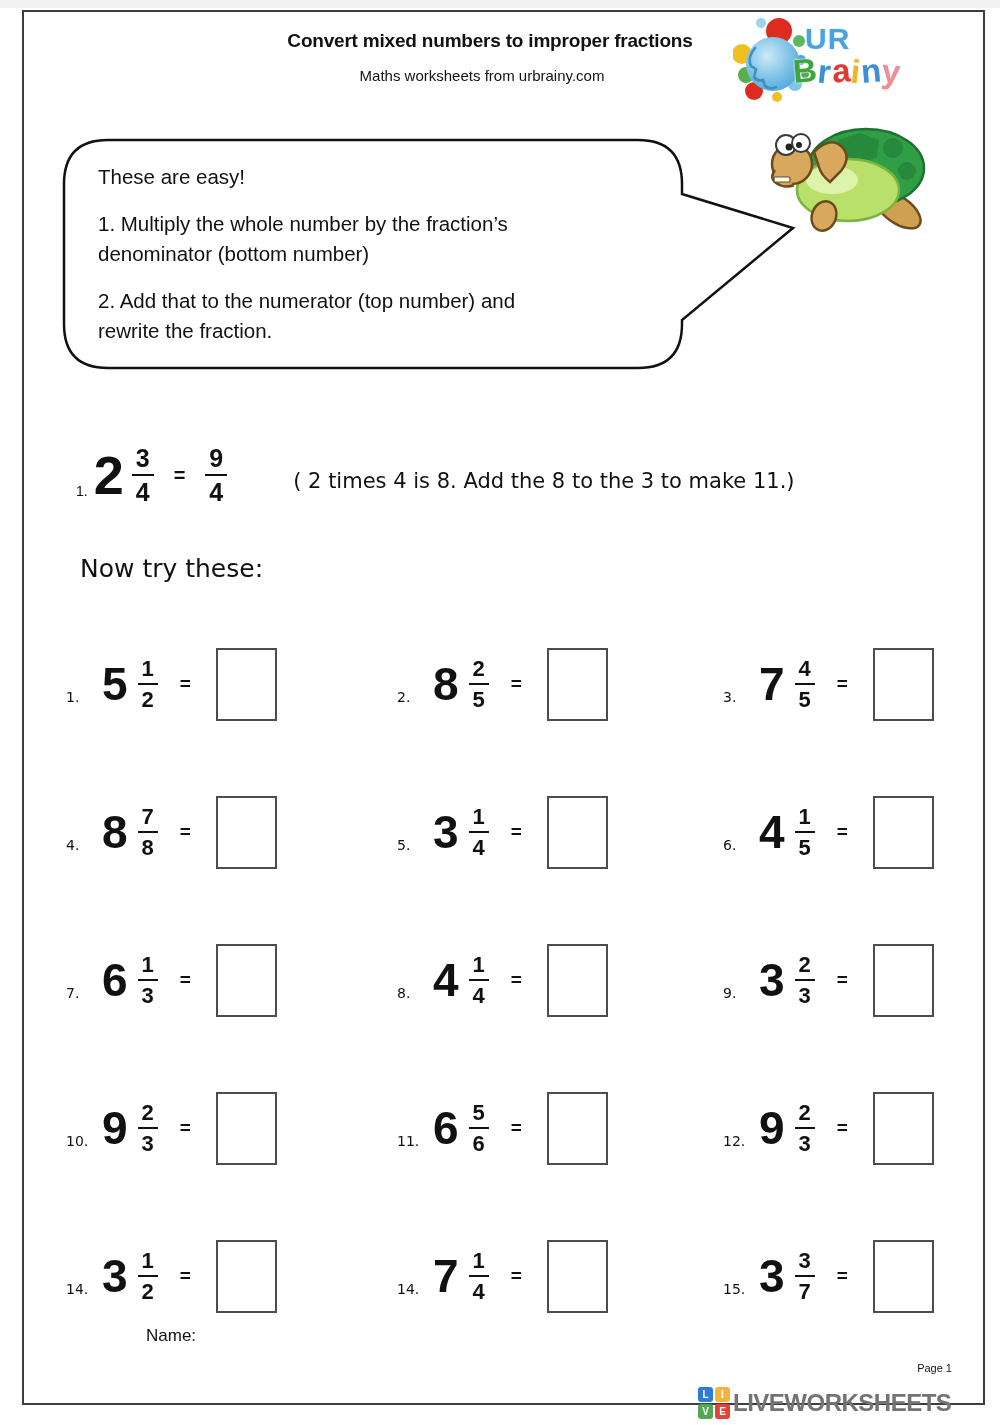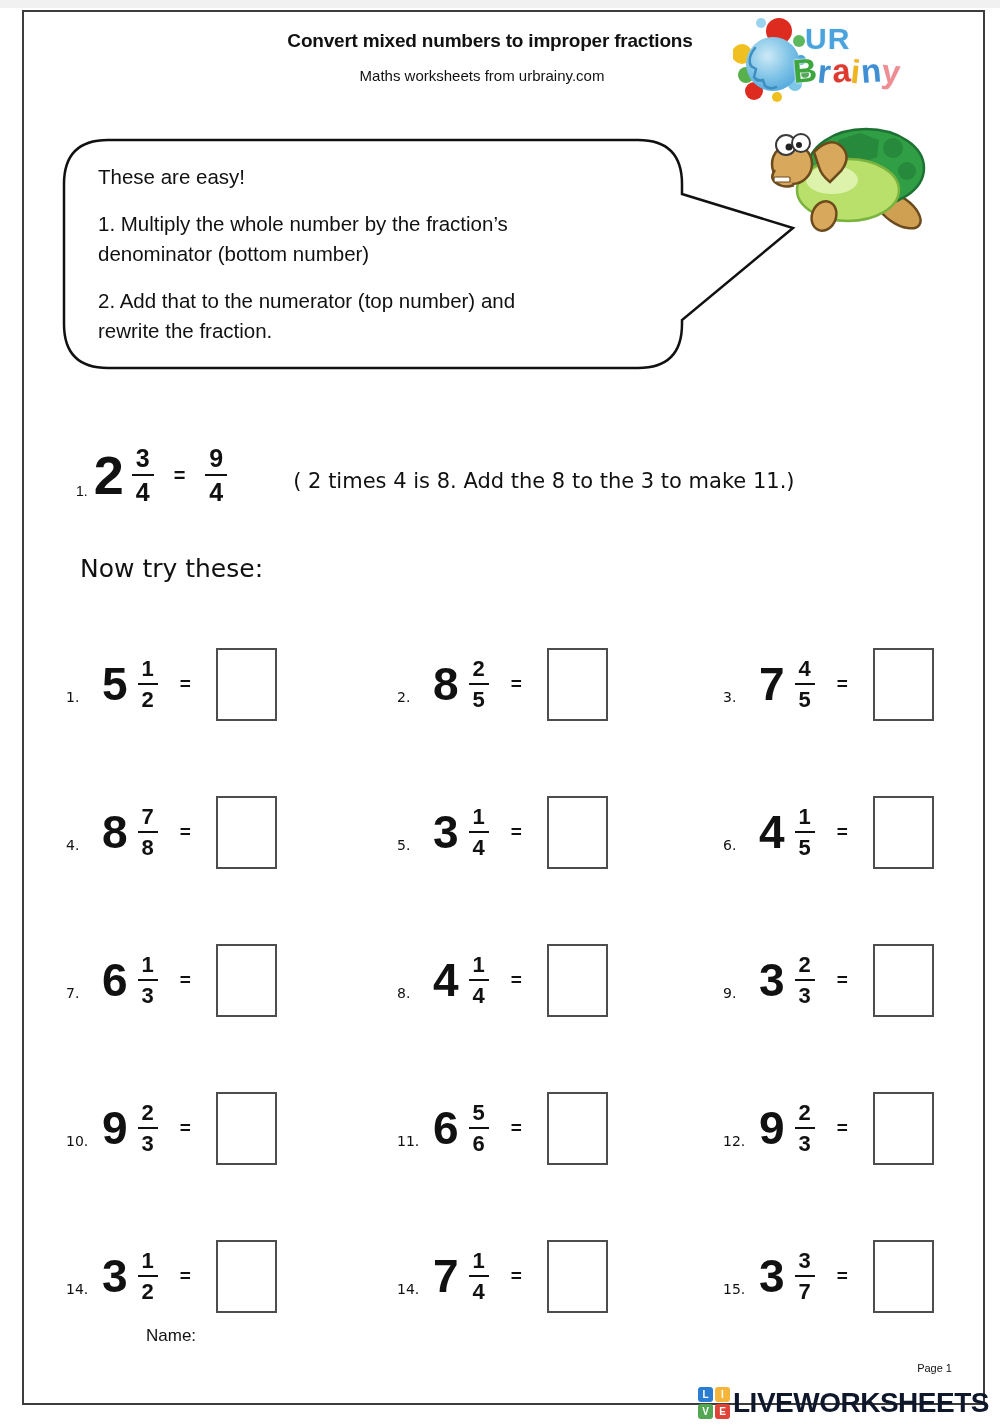--- a/index.html
+++ b/index.html
@@ -57,21 +57,21 @@
 
   
   .name-label { position:absolute; left:146px; top:1326px; font-size:17px; }
   .page-label { position:absolute; right:48px; top:1362px; font-size:11px; }
 
   
   .lw-logo { position:absolute; left:698px; top:1387px; display:flex; align-items:center; }
   .lw-squares { display:grid; grid-template-columns:15px 15px; grid-auto-rows:15px; gap:2px; margin-right:3px; }
   .lw-sq { width:15px; height:15px; border-radius:3px; color:#fff; font-size:10px; font-weight:700;
            display:flex; align-items:center; justify-content:center; }
-  .lw-text { font-size:28px; font-weight:700; color:#0f172a; letter-spacing:-0.5px; }
+  .lw-text { font-size:24px; font-weight:700; color:#737373; letter-spacing:-0.5px; }
 </style>
 </head>
 <body>
 
 <div class="page">
   <div class="top-strip"></div>
   <div class="frame"></div>
 
   <div class="header">
     <div class="title">Convert mixed numbers to improper fractions</div>

